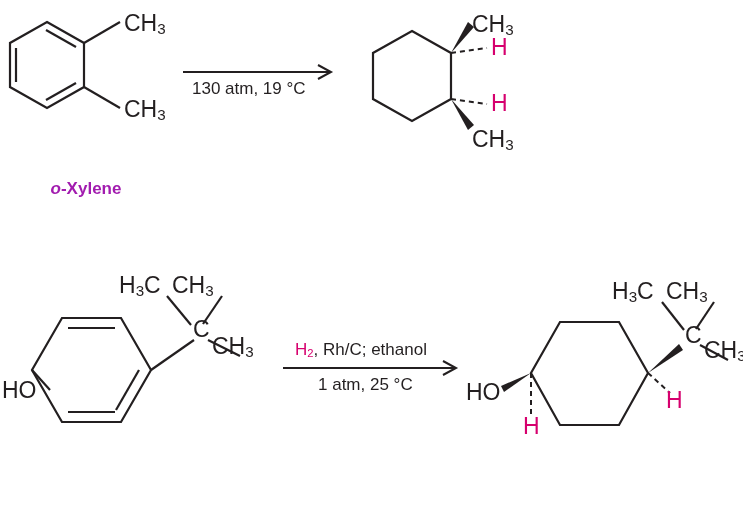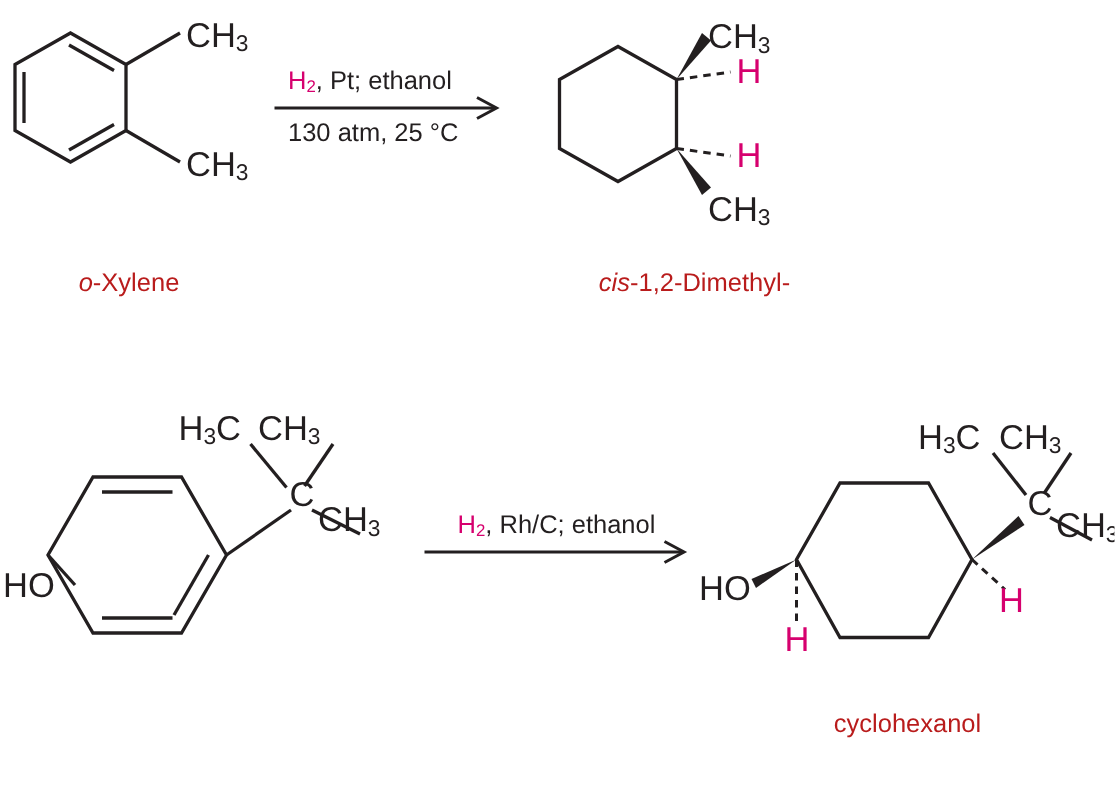--- a/index.html
+++ b/index.html
@@ -82,23 +82,23 @@
   .cond sub {
     font-size: 0.66em;
     vertical-align: -0.22em;
   }
   .cond .h2 {
     color: #d6006e;
   }
   .caption {
     position: absolute;
     font-family: "Liberation Sans", sans-serif;
-    font-weight: normal;
+    font-weight: bold;
     font-size: 17px;
-    color: #b91c1c;
+    color: #a21caf;
     white-space: nowrap;
     line-height: 1.35;
     text-align: center;
   }
   .caption em {
     font-style: italic;
   }
 </style>
 </head>
 <body>
@@ -175,54 +175,50 @@
       <line class="bond" x1="684" y1="330" x2="662" y2="302"></line>
       <line class="bond" x1="696" y1="329" x2="714" y2="302"></line>
       <line class="bond" x1="700" y1="345" x2="728" y2="360"></line>
     </g>
 
   </svg>
 
   <div class="atom" style="left:124px; top:12px;">CH<sub>3</sub></div>
   <div class="atom" style="left:124px; top:98px;">CH<sub>3</sub></div>
 
-  <div class="cond" style="left:192px; top:44px;">
-    <span class="h2">H<sub>2</sub></span><span>, Pt; ethanol</span>
-  </div>
-  <div class="cond" style="left:192px; top:79px;">130 atm, 25 °C</div>
+  <div class="cond" style="left:192px; top:79px;">130 atm, 19 °C</div>
 
   <div class="atom" style="left:472px; top:13px;">CH<sub>3</sub></div>
   <div class="atom pink" style="left:491px; top:36px;">H</div>
   <div class="atom pink" style="left:491px; top:92px;">H</div>
   <div class="atom" style="left:472px; top:128px;">CH<sub>3</sub></div>
 
   <div class="atom" style="left:2px; top:379px;">HO</div>
   <div class="atom" style="left:119px; top:274px;">H<sub>3</sub>C</div>
   <div class="atom" style="left:172px; top:274px;">CH<sub>3</sub></div>
   <div class="atom" style="left:193px; top:318px;">C</div>
   <div class="atom" style="left:212px; top:335px;">CH<sub>3</sub></div>
 
-  <div class="cond" style="left:305px; top:340px;">
+  <div class="cond" style="left:295px; top:340px;">
     <span class="h2">H<sub>2</sub></span><span>, Rh/C; ethanol</span>
   </div>
+  <div class="cond" style="left:318px; top:375px;">1 atm, 25 °C</div>
 
   <div class="atom" style="left:466px; top:381px;">HO</div>
   <div class="atom pink" style="left:523px; top:415px;">H</div>
   <div class="atom pink" style="left:666px; top:389px;">H</div>
   <div class="atom" style="left:612px; top:280px;">H<sub>3</sub>C</div>
   <div class="atom" style="left:666px; top:280px;">CH<sub>3</sub></div>
   <div class="atom" style="left:685px; top:324px;">C</div>
   <div class="atom" style="left:704px; top:339px;">CH<sub>3</sub></div>
 
   <div class="caption" style="left:0px; top:178px; width:172px;">
     <em>o</em><span>-Xylene</span>
   </div>
 
   <div class="caption" style="left:318px; top:178px; width:290px;">
-    <div><em>cis</em><span>-1,2-Dimethyl-</span></div>
   </div>
 
 
   <div class="caption" style="left:470px; top:472px; width:270px;">
-    <div>cyclohexanol</div>
   </div>
 
 </div>
 
 </body></html>

